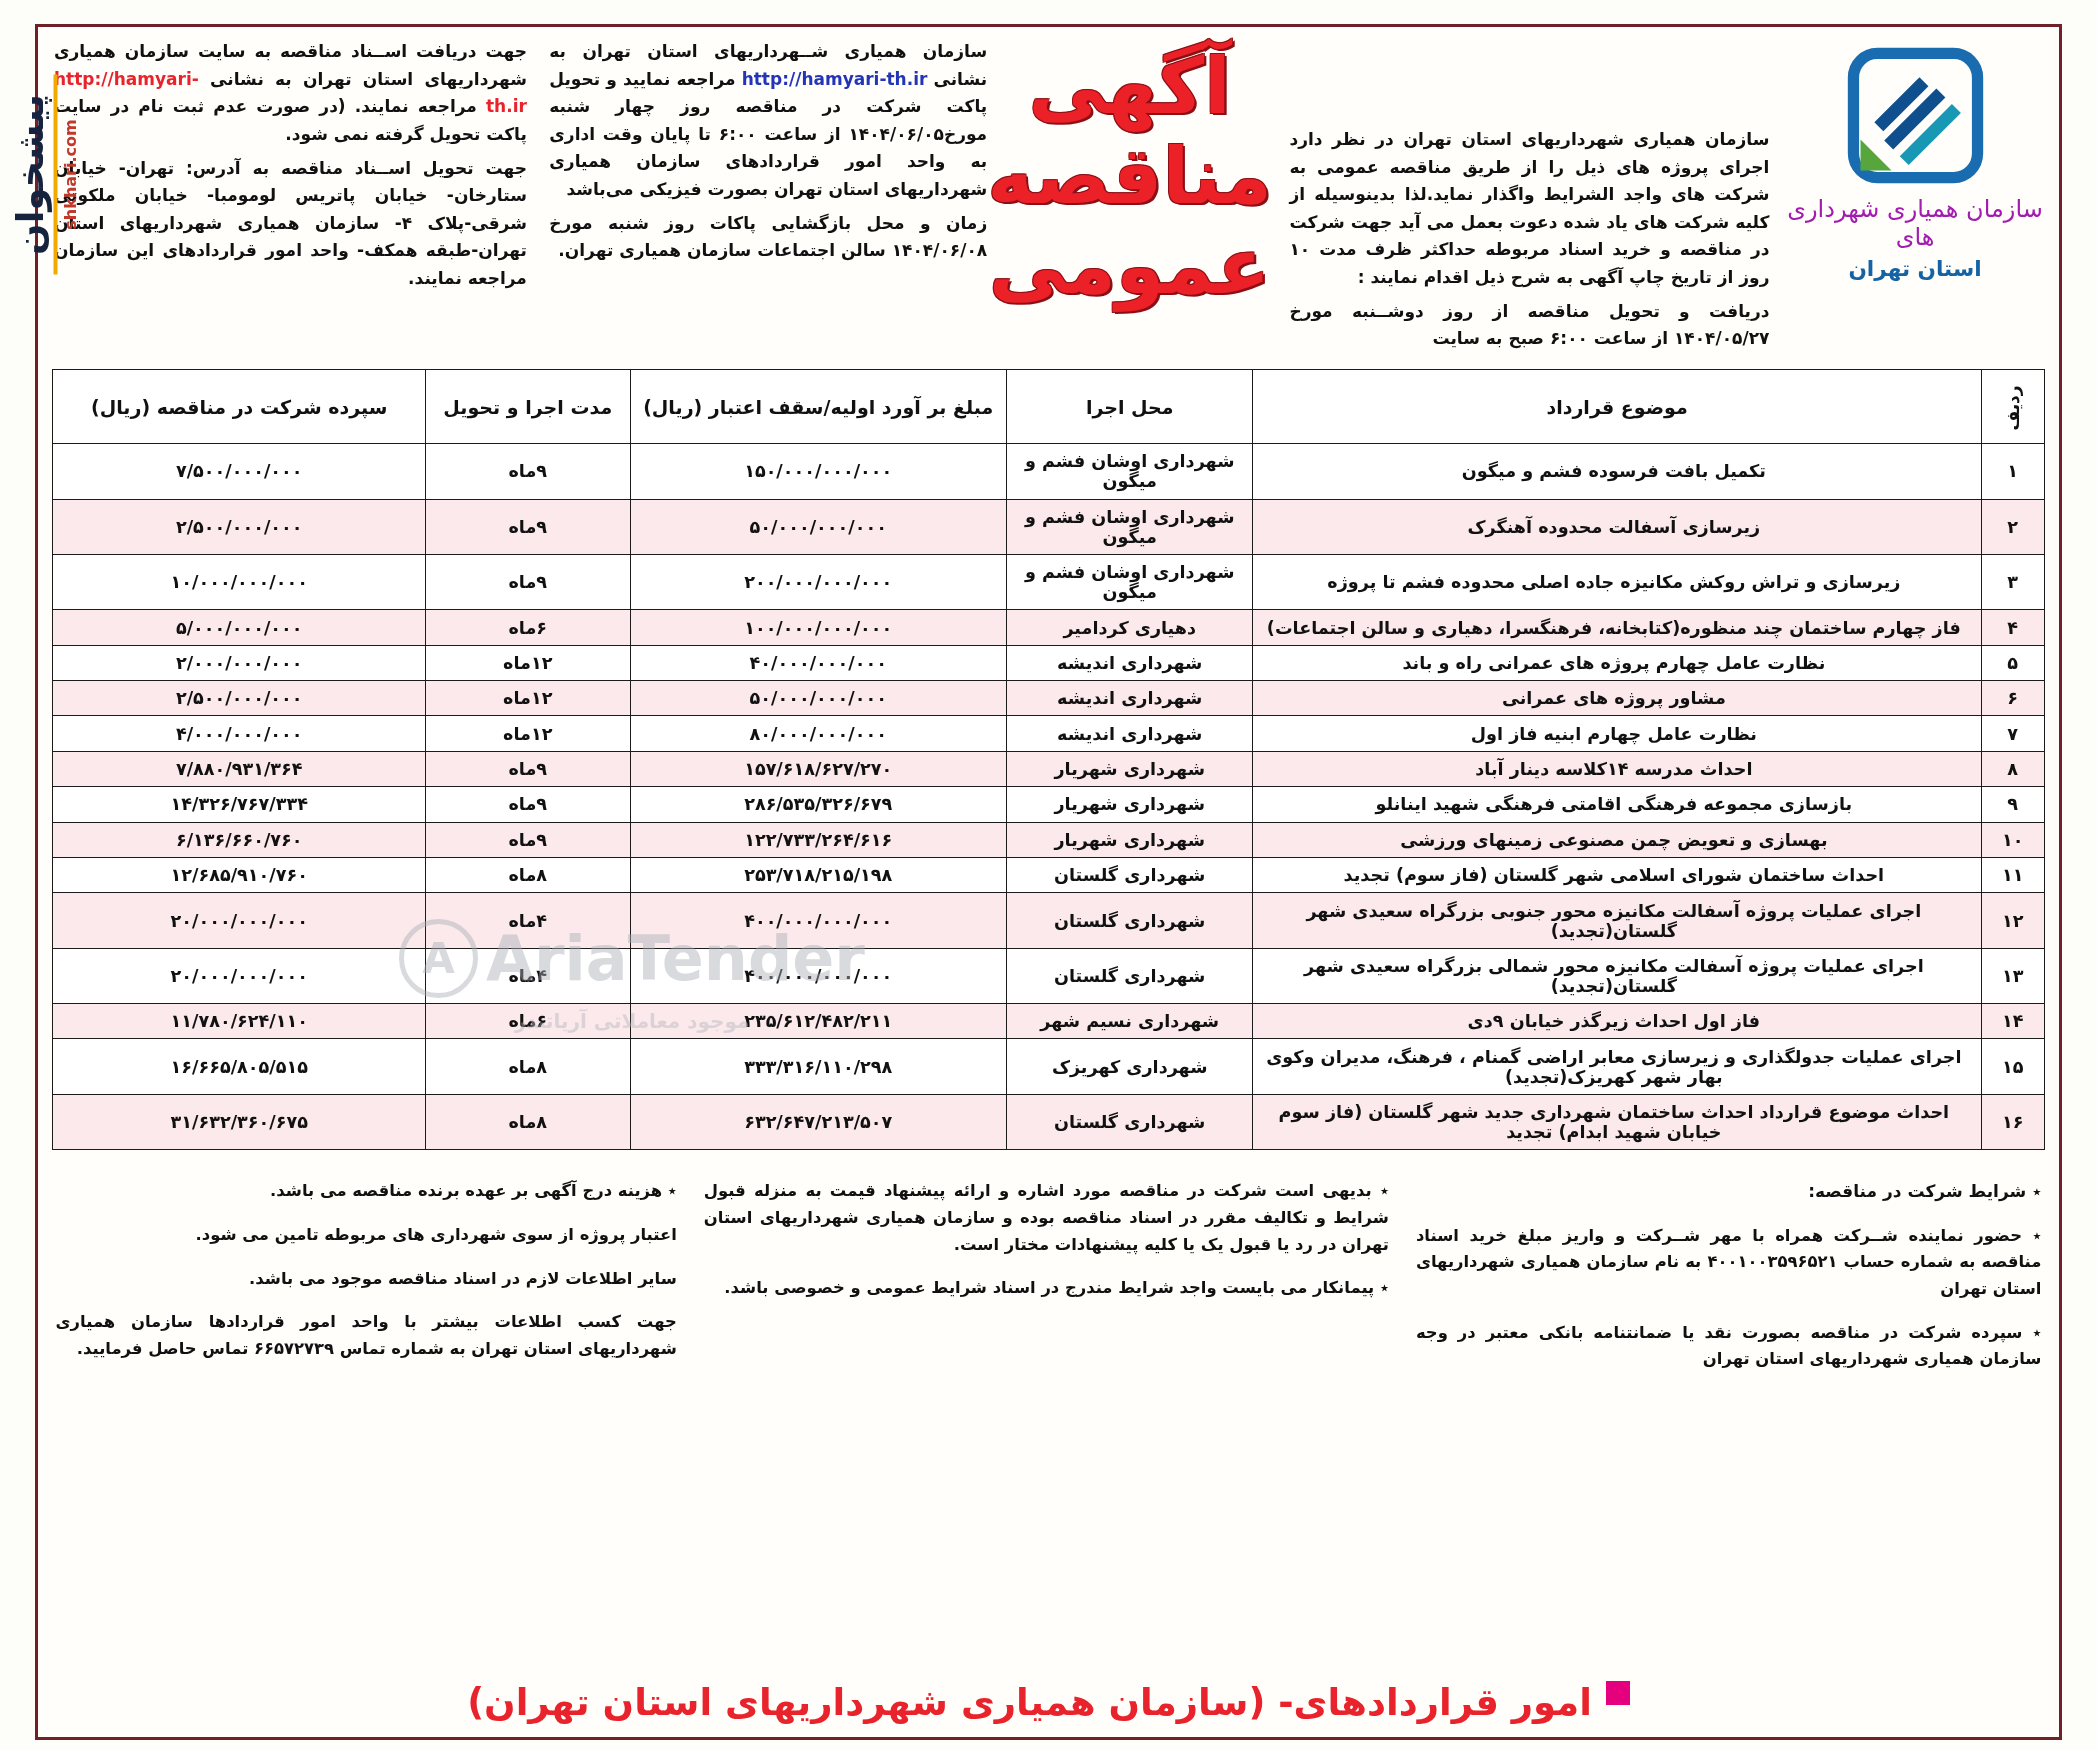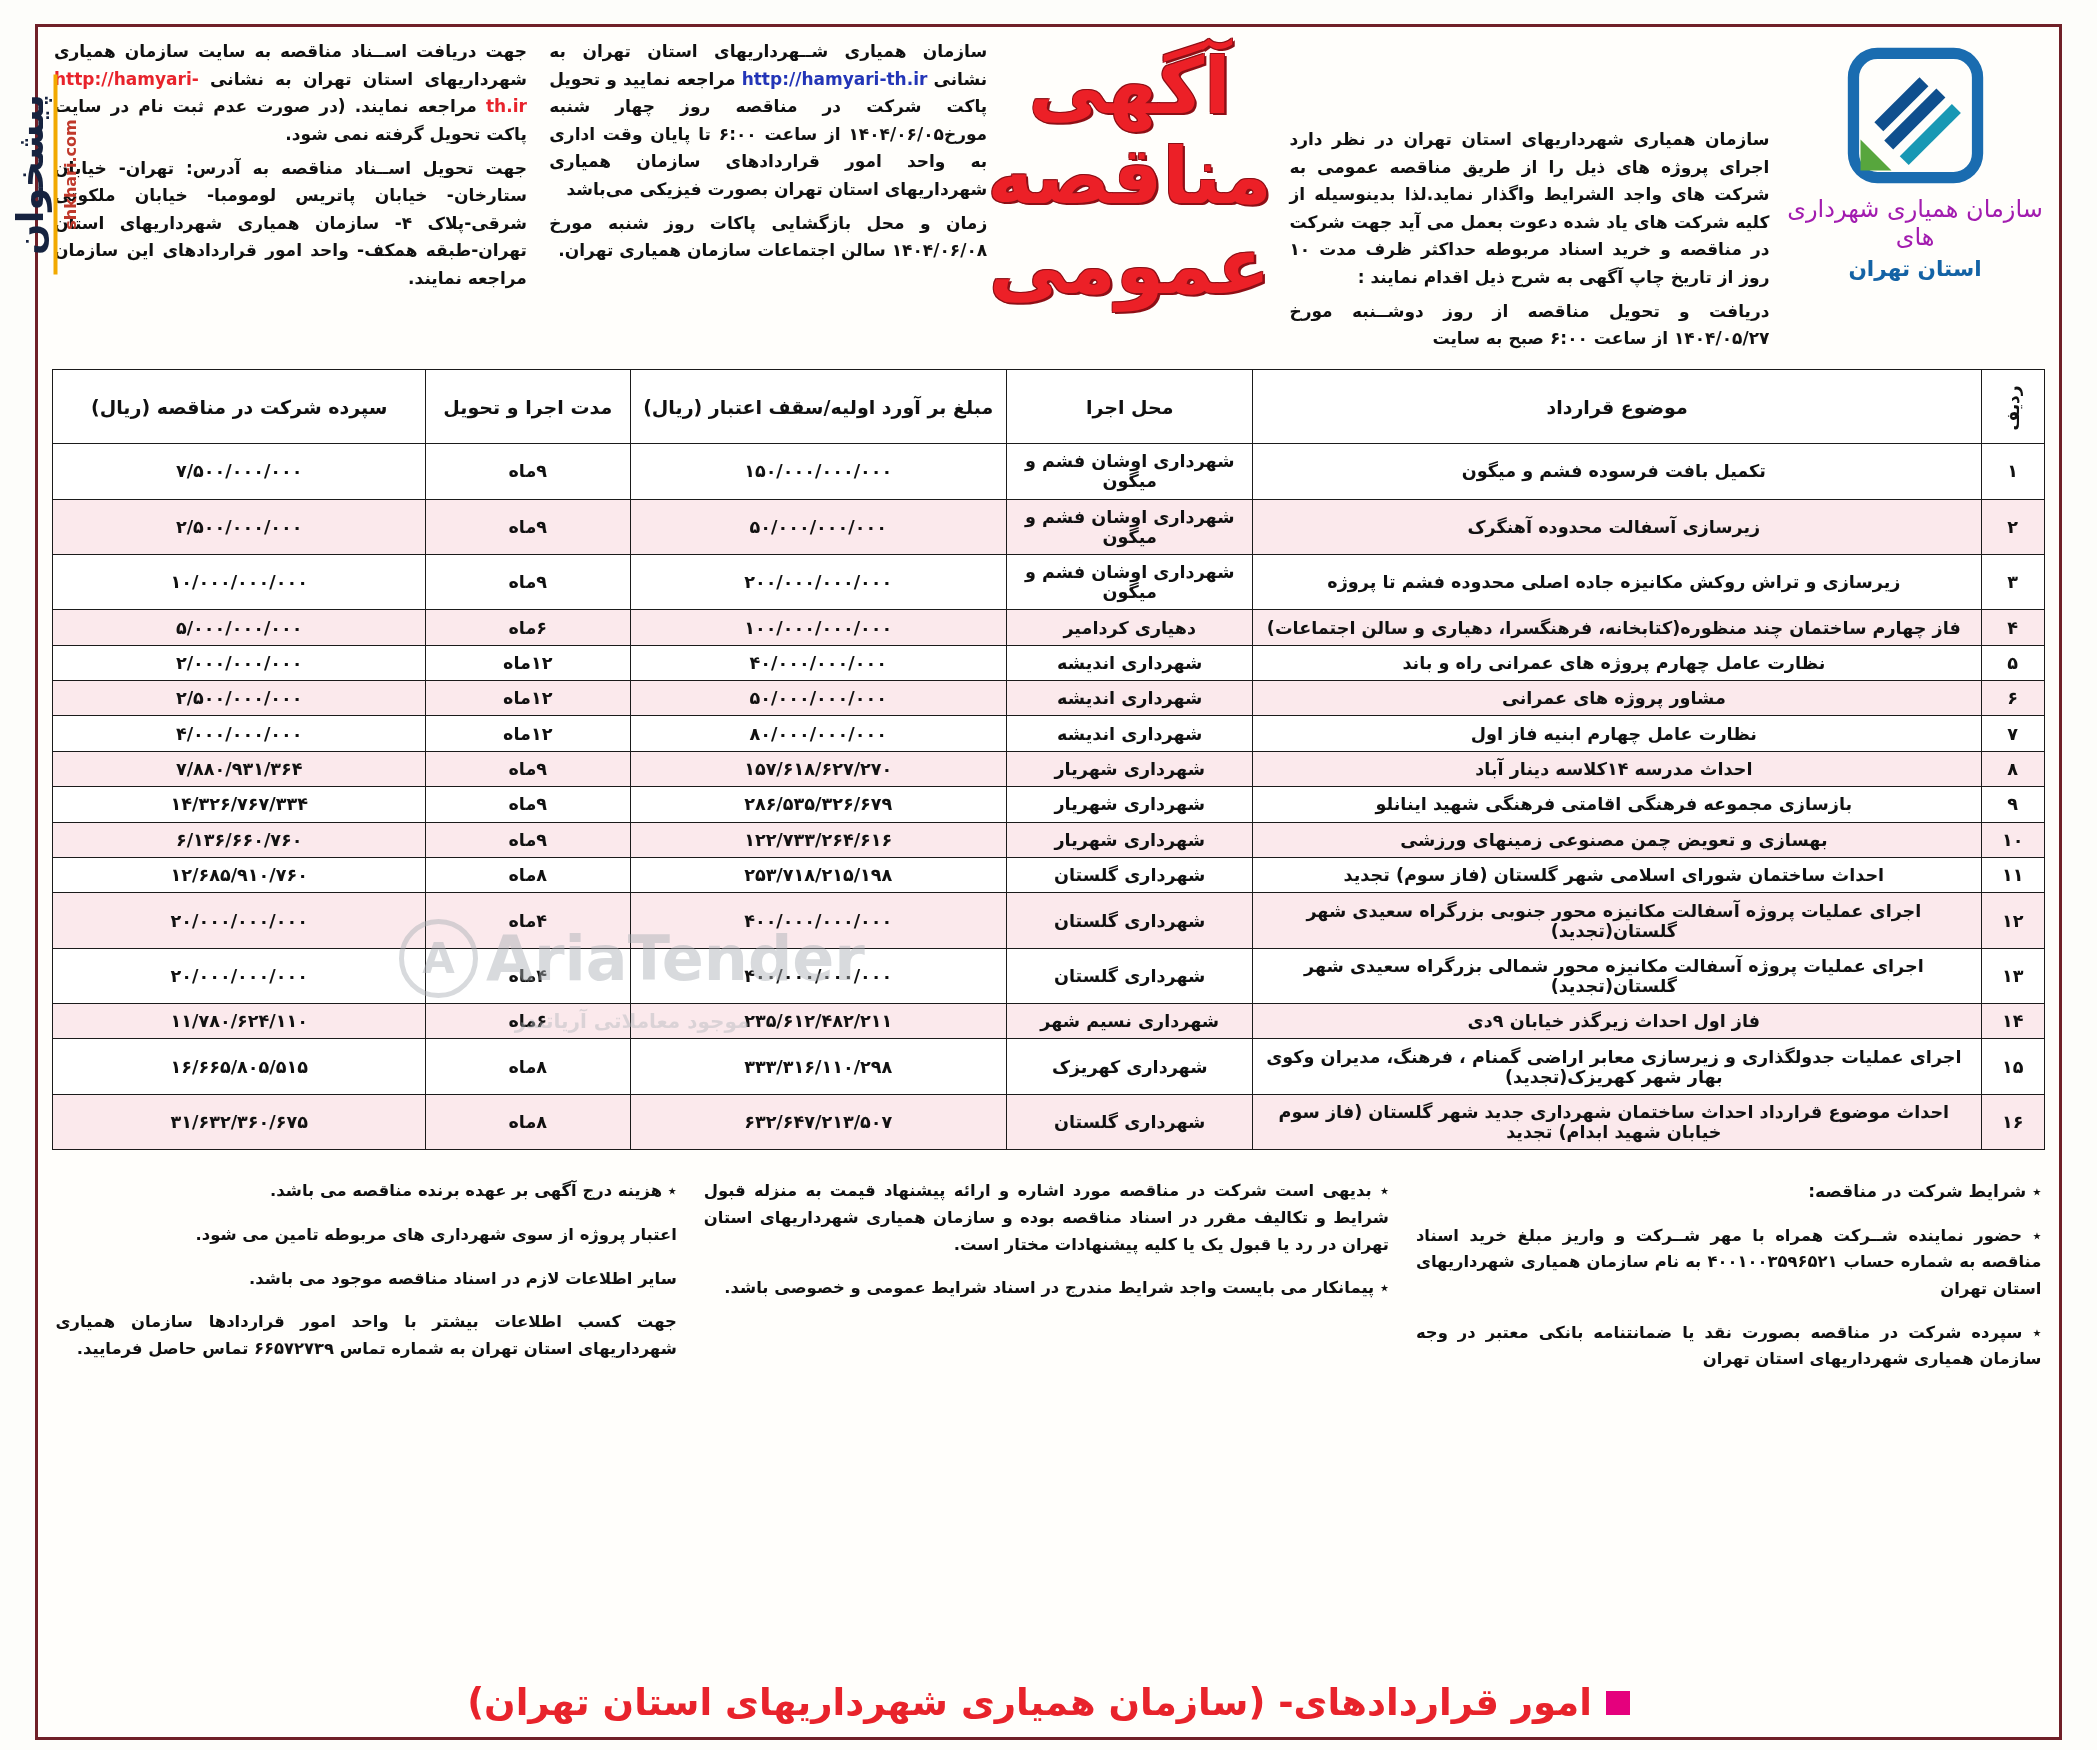--- a/index.html
+++ b/index.html
@@ -55,21 +55,21 @@
   .vertical-header{display:inline-block;transform:rotate(-90deg);white-space:nowrap;font-size:17px}
   
   .notes{display:flex;gap:27px;padding:11.2px 3.2px 4.8px;
     font-size:16.4px;font-weight:bold;line-height:1.62}
   .notes-right{flex:0 0 31.5%}
   .notes-mid{flex:0 0 34.5%}
   .notes-left{flex:1}
   .notes p{margin:17px 0 4px;text-align:justify}
   .note-heading{font-size:17px}
   
-  .banner{display:flex;align-items:center;justify-content:center;gap:14px;
+  .banner{display:flex;justify-content:center;gap:14px;
     padding:6.4px 0 8px;margin-top:auto}
   .banner-square{width:24px;height:24px;background:#e5007d;flex:0 0 auto}
   .banner-text{color:#e8232b;font-size:37px;font-weight:bold;white-space:nowrap}
   
   .vertical-brand{
     position:absolute;left:-53px;top:136px;width:200px;height:77px;
     transform:rotate(-90deg);text-align:center;z-index:4;
   }
   .brand-name{display:block;font-size:37px;font-weight:bold;color:#16233f;
     border-bottom:4.8px solid #f2a900;padding-bottom:1.6px}

